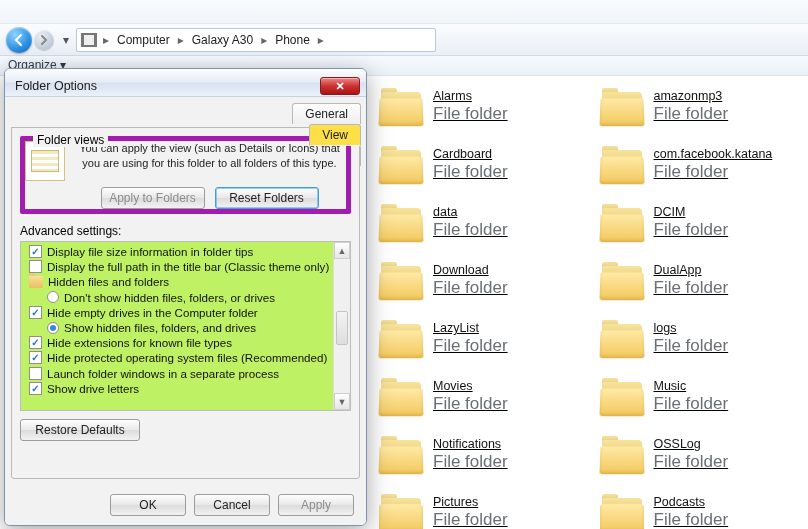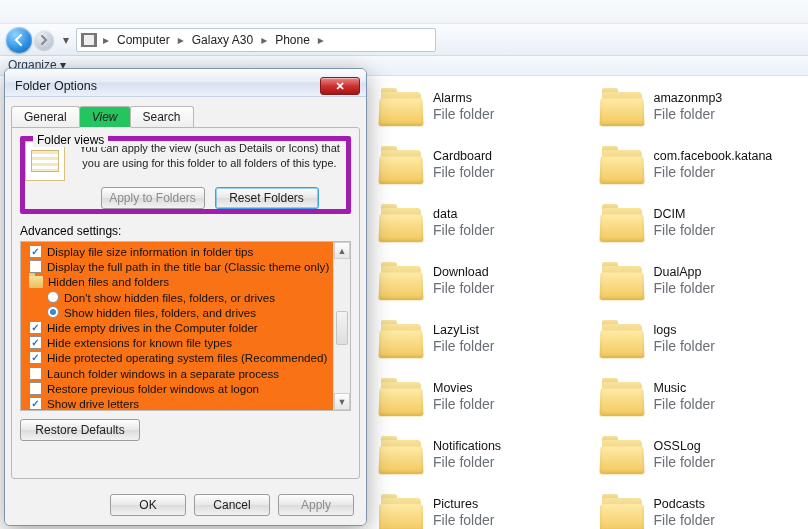--- a/index.html
+++ b/index.html
@@ -17,53 +17,53 @@
   .bc-seg { padding: 0 6px; color:#222; }
   .bc-sep { color:#666; padding:0 2px; }
   .bc-icon { width:16px; height:14px; background:#777; margin-right:4px; position:relative; }
   .bc-icon:after { content:''; position:absolute; inset:2px 3px; background:#eee; }
 
   .org-bar { height:20px; background:linear-gradient(#f7fafd,#eaf1f8); border-bottom:1px solid #d8e3ef; padding:2px 8px; color:#2b3b4e; font-size:12px; }
 
   
   .content-area { position:absolute; left:375px; top:80px; right:4px; bottom:0; overflow:hidden; }
   .folders-grid { display:grid; grid-template-columns: 1fr 1fr; column-gap: 20px; row-gap: 20px; padding: 8px 4px; }
-  .folder-item { display:flex; align-items:center; gap:10px; }
+  .folder-item { display:flex; align-items:center; gap:10px;text-decoration:underline; }
   .folder-icon { width:44px; height:38px; position:relative; flex-shrink:0; }
   .folder-icon .back { position:absolute; left:2px; top:4px; width:40px; height:30px; background:linear-gradient(#f7e39b,#e0b95a); border-radius:2px 4px 3px 3px; }
   .folder-icon .tab { position:absolute; left:2px; top:0; width:16px; height:8px; background:linear-gradient(#f5e2a0,#e6c56f); border-radius:2px 2px 0 0; }
   .folder-icon .front { position:absolute; left:0px; top:10px; width:44px; height:28px; background:linear-gradient(#ffeaa6,#f2c85c); border-radius:2px 3px 3px 3px; transform: perspective(60px) rotateX(6deg); box-shadow: inset 0 -2px 3px rgba(160,110,20,.25); }
   .folder-text { display:flex; flex-direction:column; line-height:1.2; }
   .folder-name { font-size:12.5px; color:#111; }
-  .folder-sub { font-size:14px; color:#6a6f76; }
+  .folder-sub { font-size:17px; color:#6a6f76; }
 
   
   .dialog { position:absolute; left:4px; top:68px; width:363px; height:458px; background:#f2f2f2; border:1px solid #7d93ac; border-radius:6px; box-shadow: 0 6px 24px rgba(0,0,0,.35); overflow:hidden; }
   .titlebar { height:28px; background:linear-gradient(#fdfdfe,#e6ecf5 48%, #d7e1ef 52%, #eaf1fb); display:flex; align-items:center; padding:7px 6px 0 10px; border-bottom:1px solid #c5d2e3; }
   .title-text { font-size:12.5px; color:#1b1b1b; flex:1; }
   .close-btn { width:40px; height:18px; background:linear-gradient(#e88,#c33 50%, #a11); border:1px solid #8a1a1a; border-radius:3px; display:flex; align-items:center; justify-content:center; color:#fff; font-weight:bold; font-size:11px; box-shadow: inset 0 1px 0 rgba(255,255,255,.4); }
   
-  .tabs { display:flex; align-items:flex-end; padding: 6px 6px 0 6px; height:30px; background:#f2f2f2; }
+  .tabs { display:flex; align-items:flex-end; padding: 6px 6px 0 6px; height:30px; background:#f2f2f2;flex-direction:column; }
   .tab-btn { padding:3px 12px; border:1px solid #b9b9b9; border-bottom:none; background:linear-gradient(#fdfdfd,#efefef); border-radius:3px 3px 0 0; margin-right:-1px; font-size:12px; color:#222; position:relative; }
-  .tab-btn.active { background:#22c55e; border-bottom:1px solid #f2f2f2; z-index:2; margin-bottom:-1px;font-style:italic; }
+  .tab-btn.active { background:#fde047; border-bottom:1px solid #f2f2f2; z-index:2; margin-bottom:-1px; }
   .tab-body { border:1px solid #b9b9b9; margin:0 6px 6px 6px; padding:8px 8px; background:#f2f2f2; border-radius:0 3px 3px 3px; height:352px; position:relative; }
 
   .group { border:5px solid #a21caf; border-radius:2px; position:relative; margin-bottom:10px; }
   .group-label { position:absolute; top:-8px; left:8px; background:#f2f2f2; padding:0 4px; font-size:12px; }
   .views-row { display:flex; gap:8px; }
   .views-icon { width:40px; height:40px; background:#fff; border:1px solid #d8c27a; display:flex; align-items:center; justify-content:center; }
   .views-icon-inner { width:28px; height:22px; background:repeating-linear-gradient(#f4e8bf 0 3px, transparent 3px 6px); border:1px solid #cdb878; }
   .views-text { font-size:11px; line-height:1.35; flex:1; color:#222;text-align:center; }
   .views-btns { display:flex; gap:10px; justify-content:center; margin-top:6px; margin-left:48px;align-items:center; }
   .w7-btn { min-width:104px; height:22px; border:1px solid #9c9c9c; border-radius:3px; background:linear-gradient(#fefefe,#e8e8e8 49%, #dcdcdc 51%, #f2f2f2); font-size:12px; display:flex; align-items:center; justify-content:center; color:#222; }
   .w7-btn.disabled { color:#8c8c8c; }
   .w7-btn.hl { border-color:#3c9fe0; box-shadow: 0 0 0 1px rgba(60,159,224,.5) inset; }
 
   .adv-label { font-size:12px; margin-bottom:3px; }
-  .adv-box { border:1px solid #bdbdbd; background:#f97316; height:170px; overflow:hidden; position:relative; }
+  .adv-box { border:1px solid #bdbdbd; background:#bef264; height:170px; overflow:hidden; position:relative; }
   .adv-list { position:absolute; inset:0 17px 0 0; overflow:hidden; padding:2px 4px; }
   .adv-sb { position:absolute; right:0; top:0; bottom:0; width:17px; background:#f0f0f0; border-left:1px solid #dcdcdc; }
   .adv-sb .up, .adv-sb .dn { height:17px; display:flex; align-items:center; justify-content:center; color:#666; font-size:9px; background:linear-gradient(#fefefe,#e6e6e6); border:1px solid #cfcfcf; margin:0; }
   .adv-sb .dn { position:absolute; bottom:0; left:0; right:0; }
   .adv-sb .track { position:absolute; top:17px; bottom:17px; left:0; right:0; }
   .adv-sb .thumb { position:absolute; left:2px; right:2px; top:52px; height:34px; background:linear-gradient(#f3f3f3,#dedede); border:1px solid #c4c4c4; border-radius:2px; }
 
   .row { display:flex; align-items:center; height:15.2px; gap:5px; padding-left:4px; font-size:11.6px; color:#111; white-space:nowrap; }
   .row.indent { padding-left:22px; }
   .cb { width:13px; height:13px; border:1px solid #8f8f8f; background:#fff; display:flex; align-items:center; justify-content:center; font-size:10px; color:#2a6fc9; flex-shrink:0; }
@@ -333,43 +333,39 @@
             <span>Display the full path in the title bar (Classic theme only)</span>
           </div>
         <div class="row">
             <span class="mini-folder"></span>
             <span>Hidden files and folders</span>
           </div>
         <div class="row indent">
             <span class="rb"></span>
             <span>Don't show hidden files, folders, or drives</span>
           </div>
+        <div class="row">
+            <span class="cb checked"></span>
+            <span>Hide empty drives in the Computer folder</span>
+          </div>
         <div class="row indent">
             <span class="rb sel"></span>
             <span>Show hidden files, folders, and drives</span>
           </div>
         <div class="row">
             <span class="cb checked"></span>
-            <span>Hide empty drives in the Computer folder</span>
-          </div>
-        <div class="row">
-            <span class="cb checked"></span>
             <span>Hide extensions for known file types</span>
           </div>
         <div class="row">
             <span class="cb checked"></span>
             <span>Hide protected operating system files (Recommended)</span>
           </div>
         <div class="row">
             <span class="cb"></span>
             <span>Launch folder windows in a separate process</span>
-          </div>
-        <div class="row">
-            <span class="cb"></span>
-            <span>Restore previous folder windows at logon</span>
           </div>
         <div class="row">
             <span class="cb checked"></span>
             <span>Show drive letters</span>
           </div>
 
       </div>
       <div class="adv-sb">
         <div class="up">▲</div>
         <div class="track">

